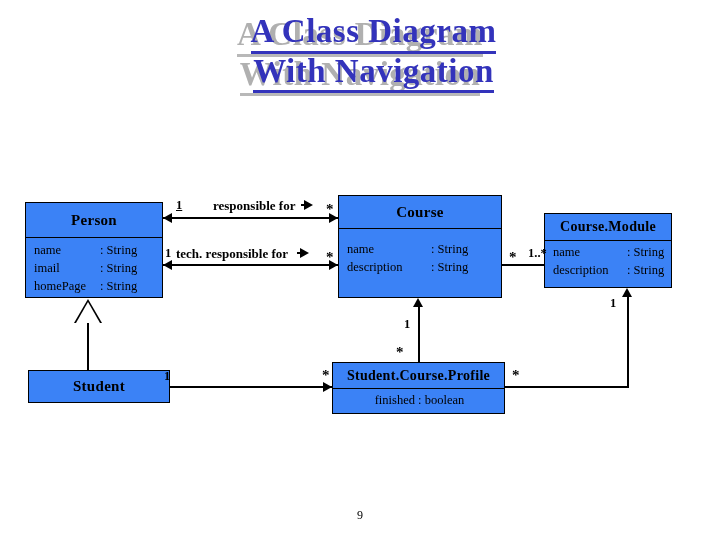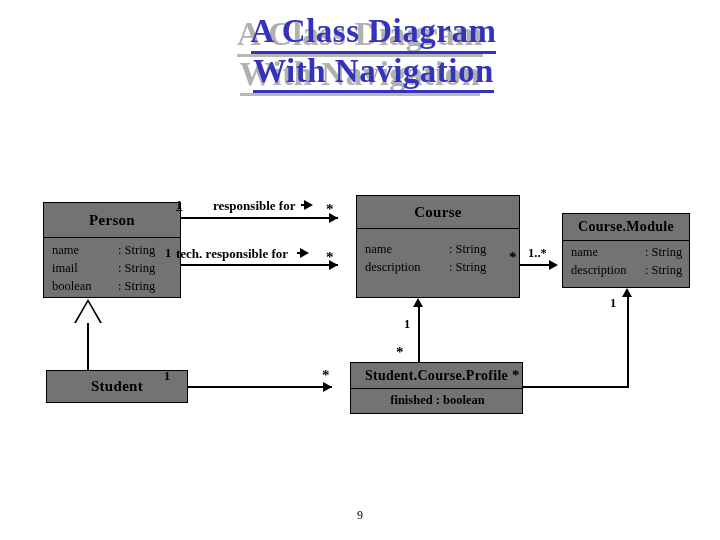--- a/index.html
+++ b/index.html
@@ -54,24 +54,23 @@
   .title-line .shadow span {
     display: inline-block;
     border-bottom: 3px solid #b8b8b8;
     padding-bottom: 1px;
   }
 
   
   .uml-box {
     position: absolute;
     border: 1.6px solid #000000;
-    background: #737373;
+    background: #3b82f6;
     box-sizing: border-box;
     z-index: 5;
-    margin-left: 18px;
   }
   .uml-name {
     text-align: center;
     font-weight: bold;
     font-size: 15px;
     color: #000000;
     font-family: "Liberation Serif", "DejaVu Serif", serif;
     letter-spacing: 0.3px;
     display: flex;
     align-items: center;
@@ -230,21 +229,21 @@
     <div class="uml-attrs">
       <div class="attr-row">
         <span class="aname" style="width:66px;">name</span>
         <span class="atype">: String</span>
       </div>
       <div class="attr-row">
         <span class="aname" style="width:66px;">imail</span>
         <span class="atype">: String</span>
       </div>
       <div class="attr-row">
-        <span class="aname" style="width:66px;">boolean</span>
+        <span class="aname" style="width:66px;">homePage</span>
         <span class="atype">: String</span>
       </div>
     </div>
   </div>
 
   <div class="uml-box" style="left:28px; top:370px; width:142px; height:33px;">
     <div class="uml-name" style="height:100%;">Student</div>
   </div>
 
   <div class="uml-box" style="left:338px; top:195px; width:164px; height:103px;">
@@ -270,21 +269,21 @@
       </div>
       <div class="attr-row">
         <span class="aname" style="width:74px;">description</span>
         <span class="atype">: String</span>
       </div>
     </div>
   </div>
 
   <div class="uml-box" style="left:332px; top:362px; width:173px; height:52px;">
     <div class="uml-name has-div" style="height:26px; font-size:14px;">Student.Course.Profile</div>
-    <div class="uml-attrs" style="padding-top:2px; text-align:right;font-weight:bold;">
+    <div class="uml-attrs" style="padding-top:2px; text-align:right;">
       <div class="attr-row" style="justify-content:center;">
         <span class="aname">finished : boolean</span>
       </div>
     </div>
   </div>
 
   <div class="line-h" style="left:163px; top:217px; width:175px;"></div>
   <div class="arrow arrow-left" style="left:163px; top:213px;"></div>
   <div class="arrow arrow-right" style="left:329px; top:213px;"></div>
   <div class="mult" style="left:176px; top:198px; text-decoration:underline;">1</div>

